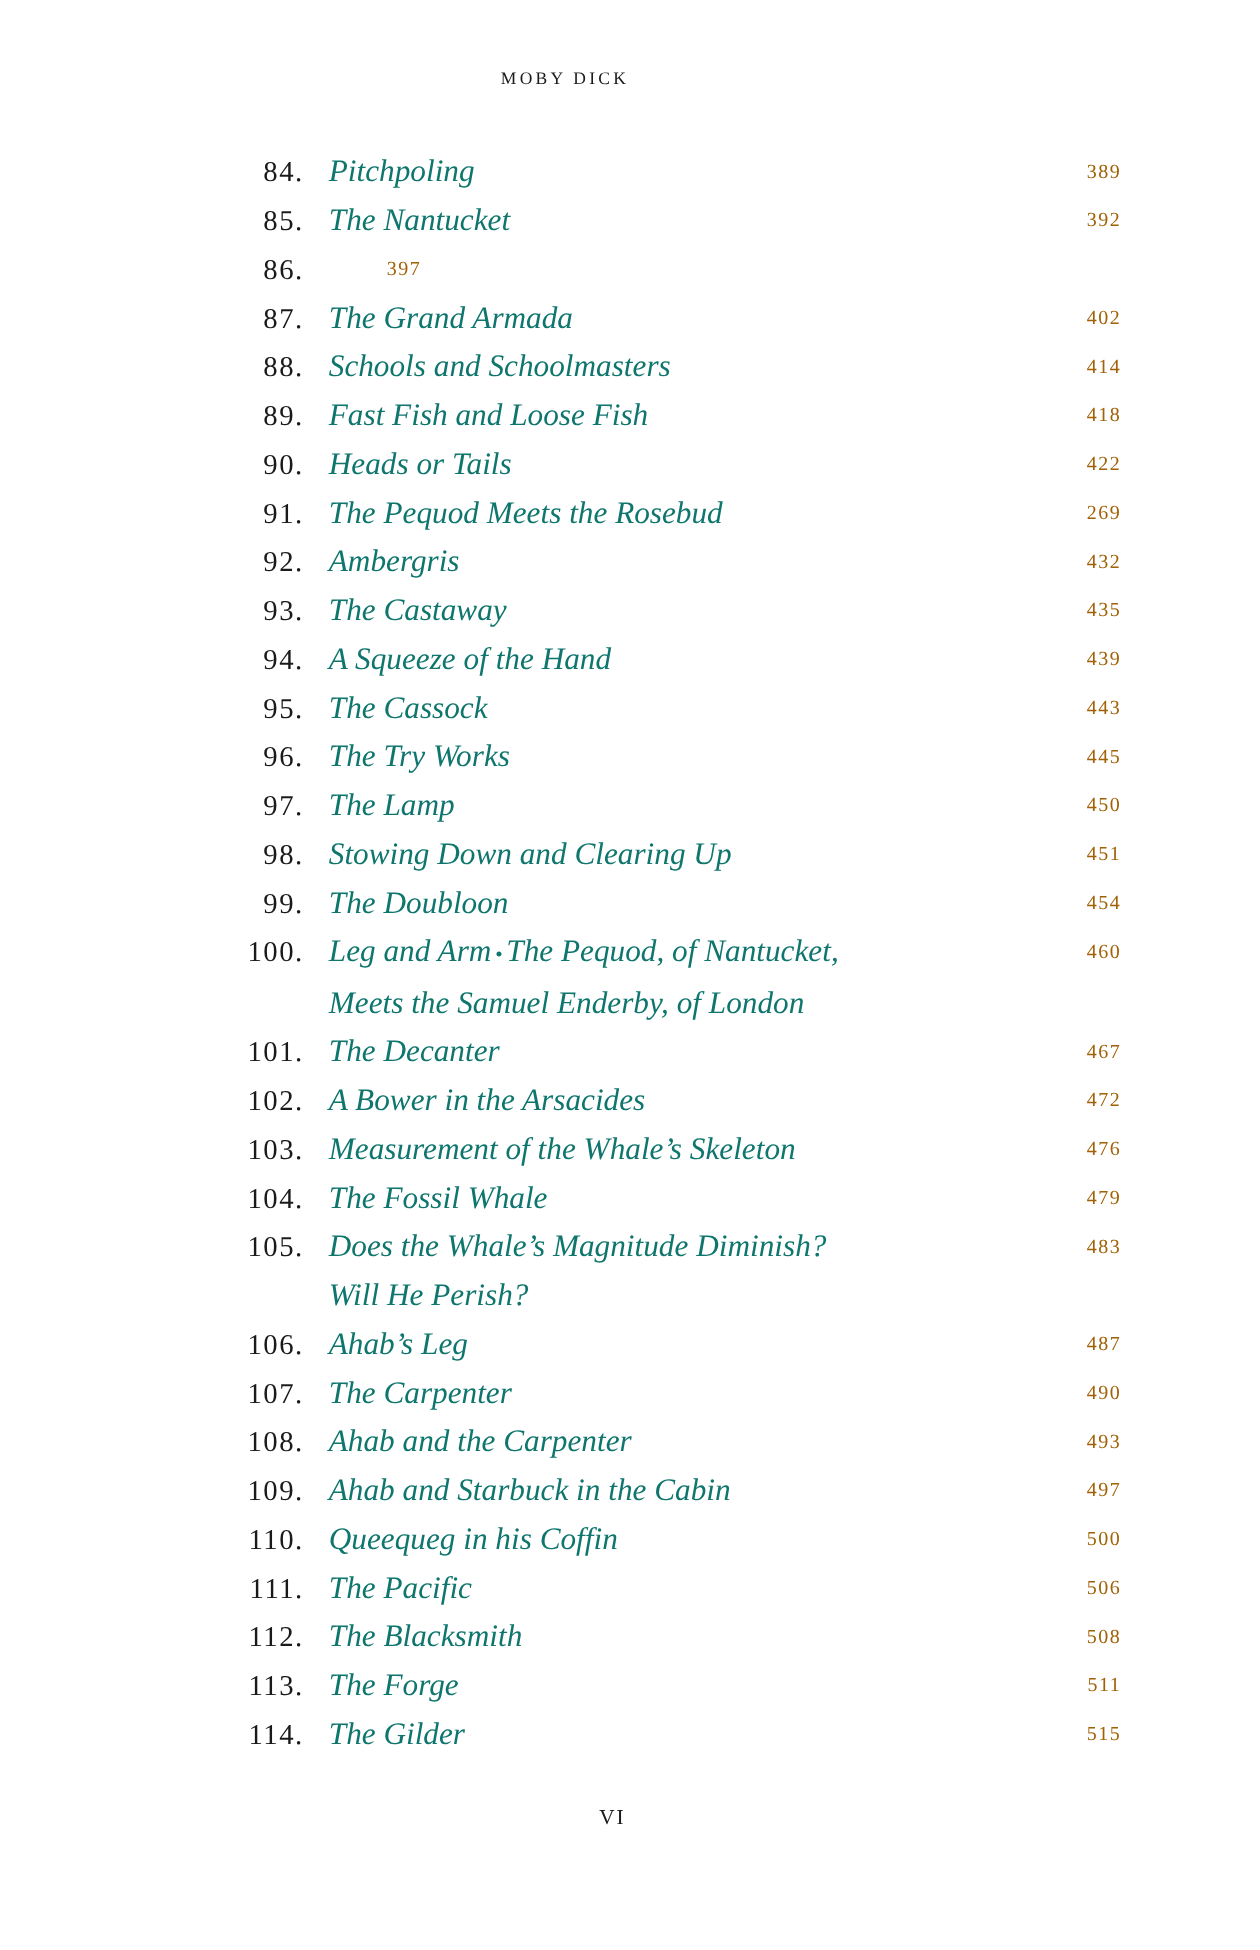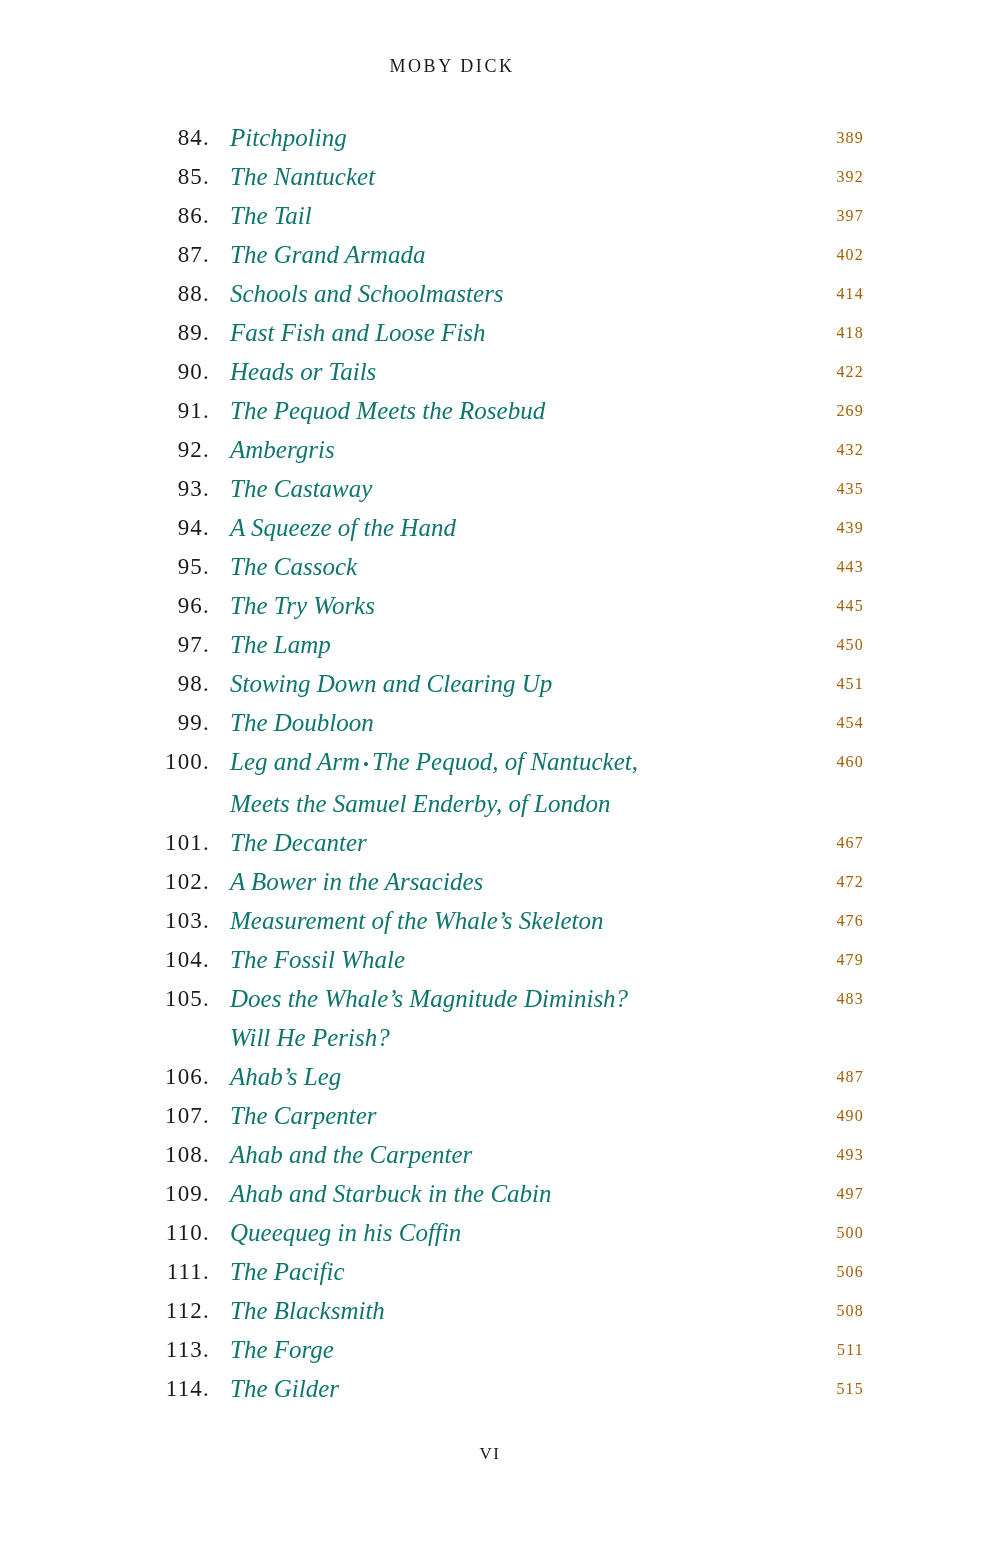--- a/index.html
+++ b/index.html
@@ -23,29 +23,29 @@
     position: relative;
   }
 
   .running-head {
     position: absolute;
     top: 56px;
     left: 0;
     width: 904px;
     text-align: center;
     font-family: "Liberation Serif", "DejaVu Serif", serif;
-    font-size: 18px;
+    font-size: 14px;
     letter-spacing: 2.6px;
     color: #1a1a1a;
   }
 
   .toc {
     position: absolute;
     top: 118px;
-    left: 152px;
+    left: 185px;
     width: 712px;
   }
 
   .toc-row {
     display: flex;
     align-items: flex-start;
     margin-bottom: 0px;
     min-height: 39px;
   }
 
@@ -119,21 +119,20 @@
         <div class="title"><span>Pitchpoling</span></div>
         <div class="pageno">389</div>
       </div>
       <div class="toc-row">
         <div class="num">85.</div>
         <div class="title"><span>The Nantucket</span></div>
         <div class="pageno">392</div>
       </div>
       <div class="toc-row">
         <div class="num">86.</div>
-        <div class="title"><span>The Tail</span></div>
         <div class="pageno">397</div>
       </div>
       <div class="toc-row">
         <div class="num">87.</div>
         <div class="title"><span>The Grand Armada</span></div>
         <div class="pageno">402</div>
       </div>
       <div class="toc-row">
         <div class="num">88.</div>
         <div class="title"><span>Schools and Schoolmasters</span></div>

